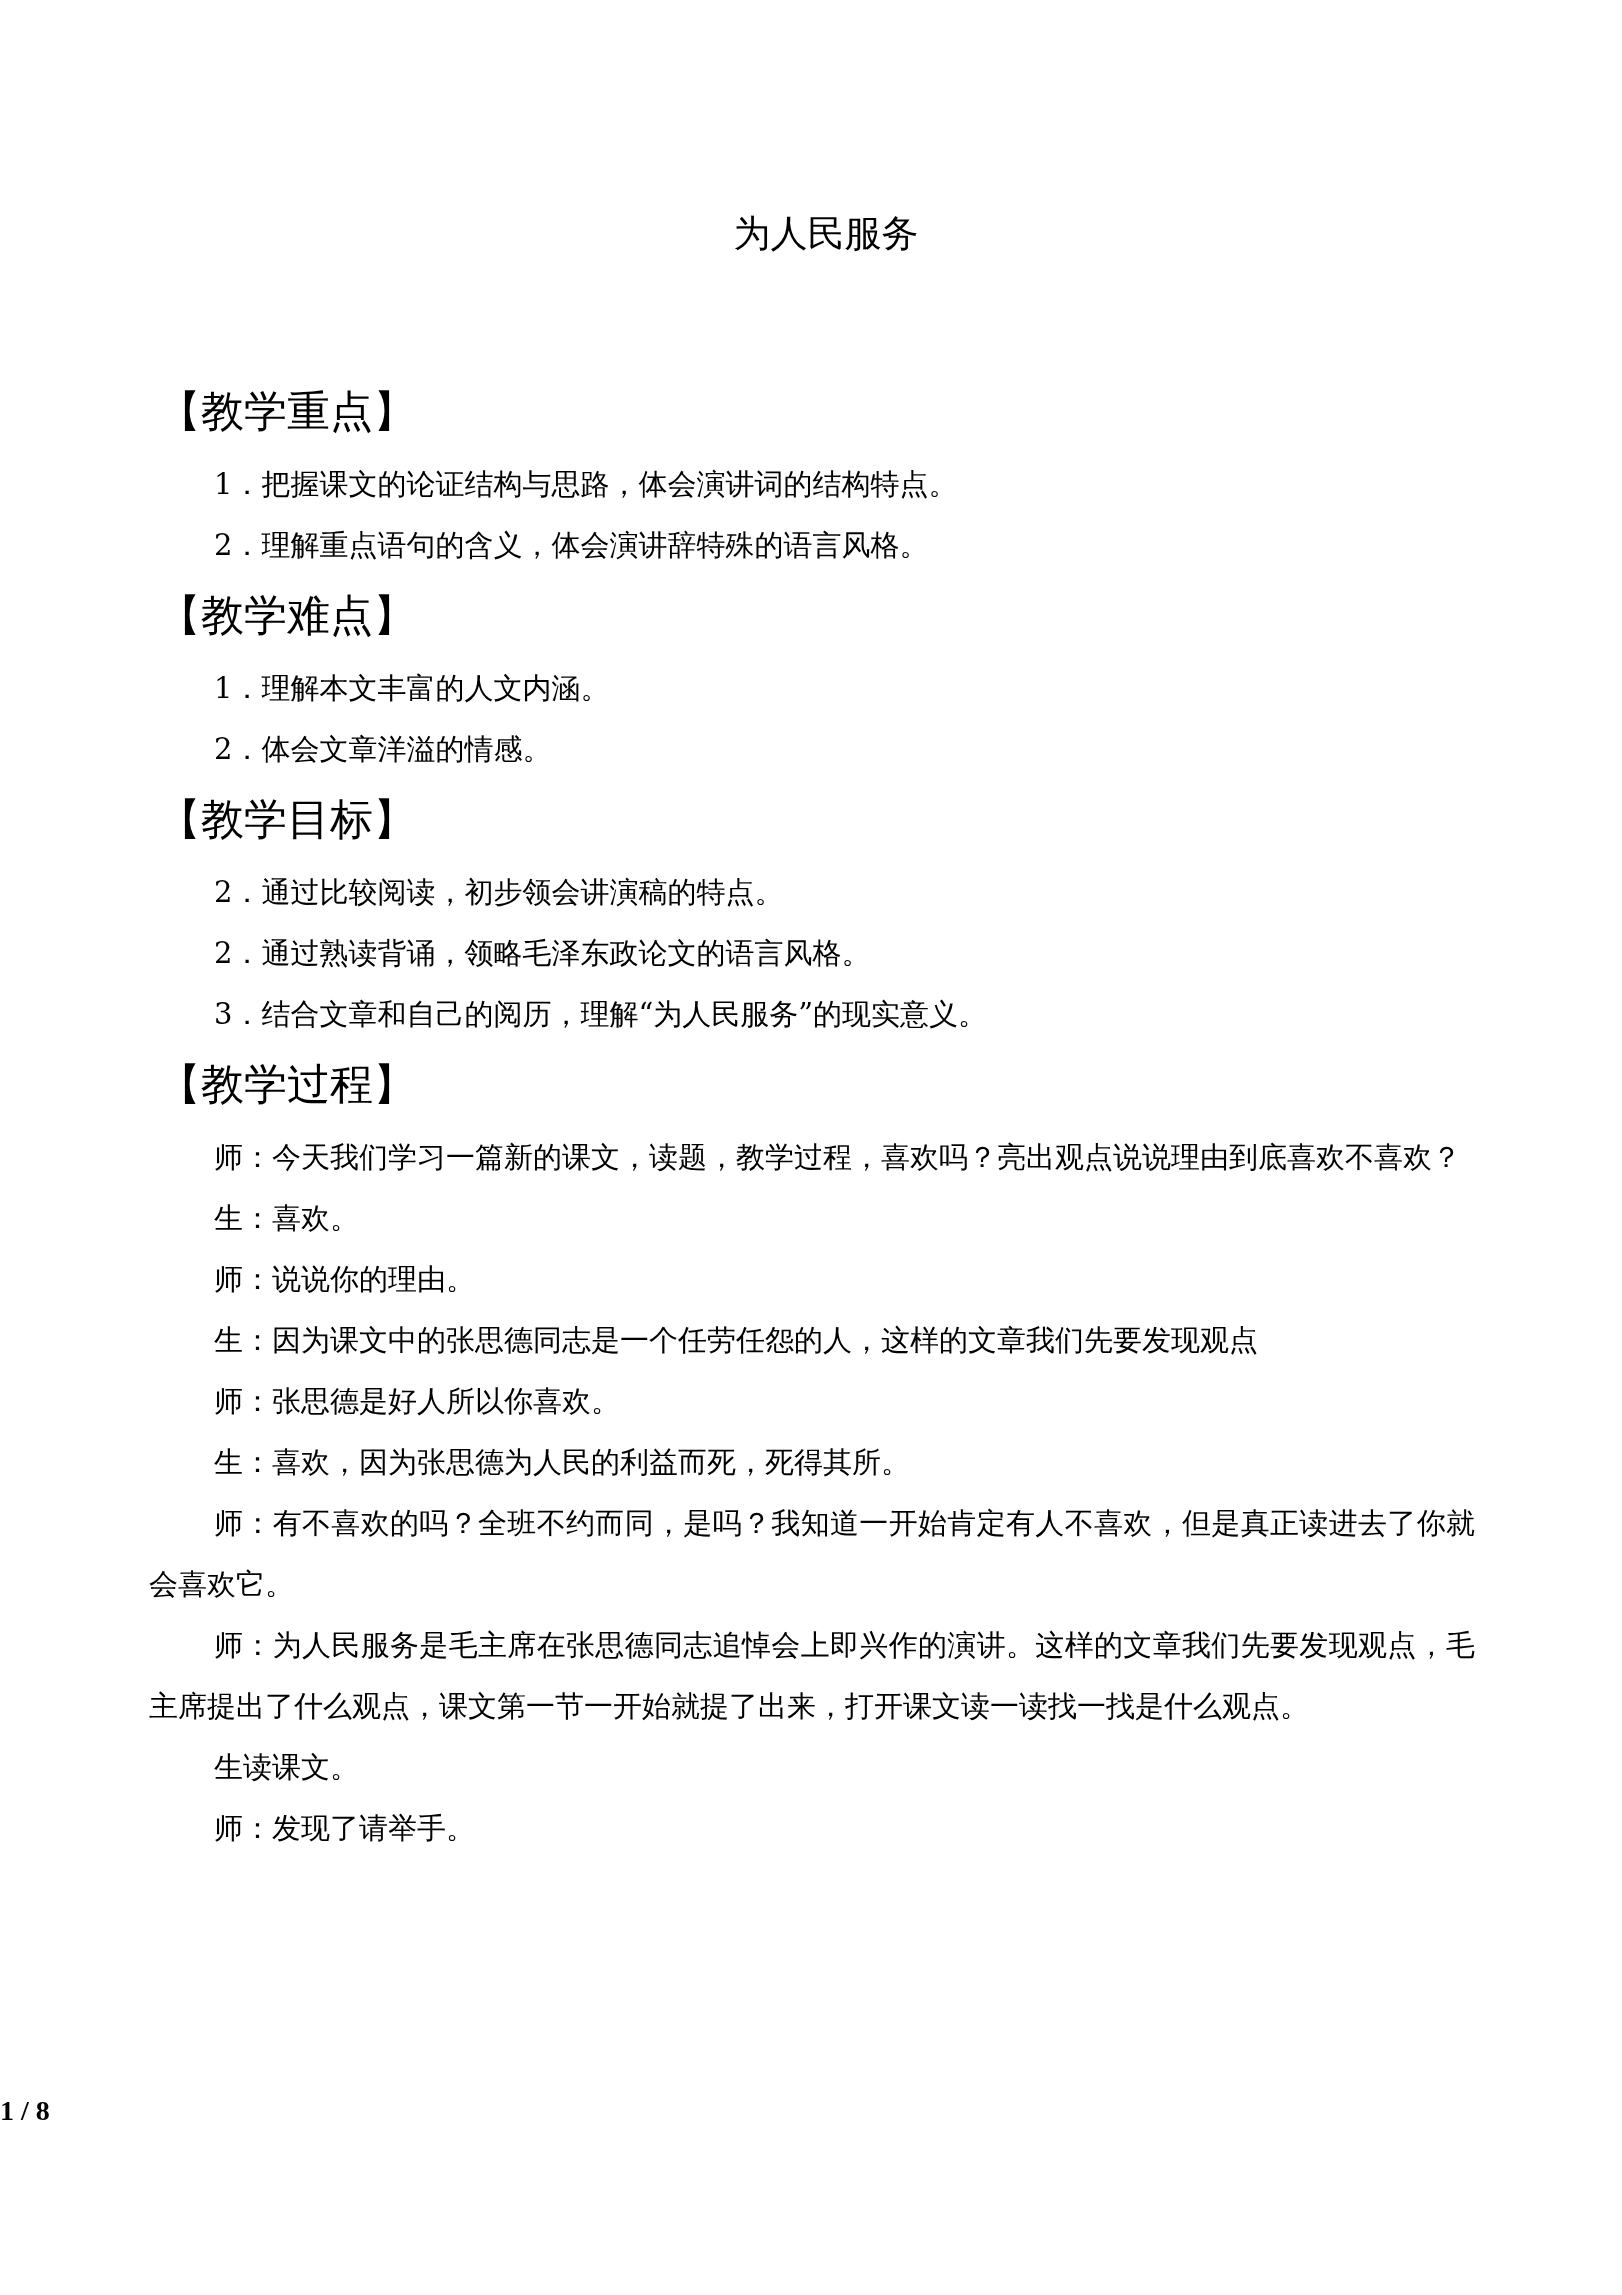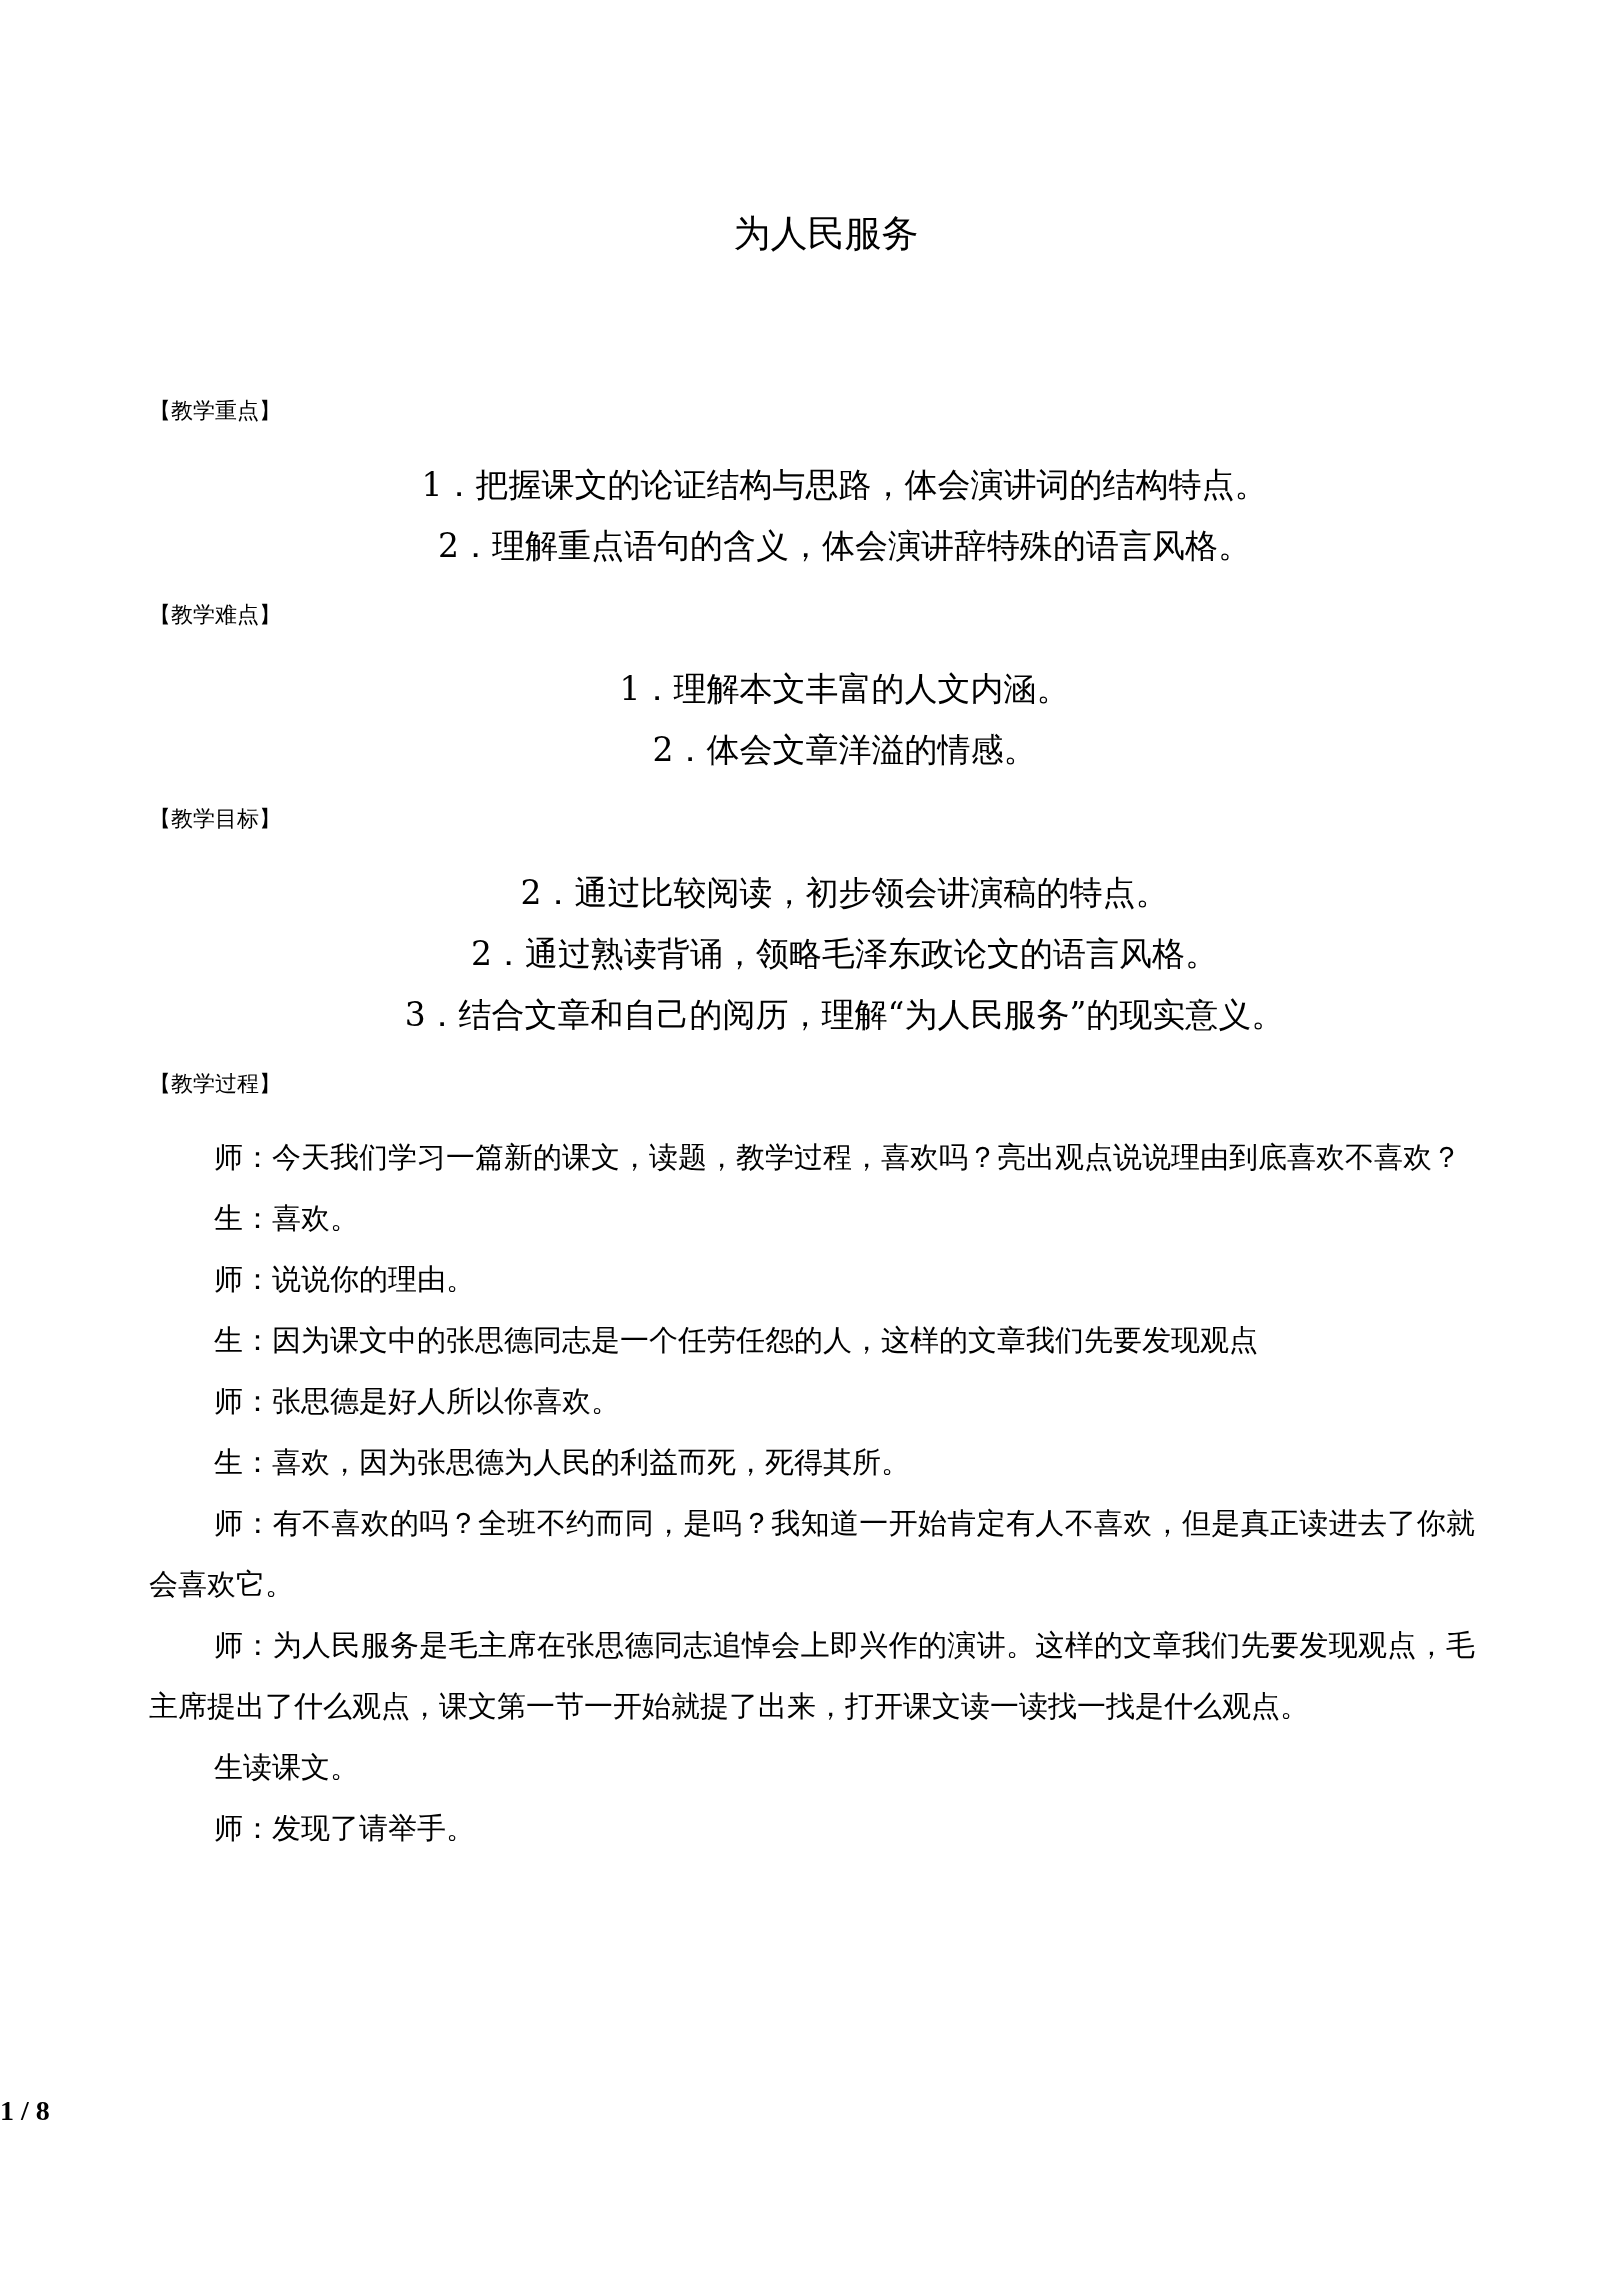--- a/index.html
+++ b/index.html
@@ -2,22 +2,22 @@
 <html style="font-size:10.6px"><head>
 <meta charset="utf-8">
 <style>
   html, body { margin: 0; padding: 0; background: #ffffff; }
   body { width: 1623px; height: 2295px; position: relative; overflow: hidden;
          font-family: "DejaVu Serif", "Liberation Serif", serif; color: #000; }
   .page { position: absolute; left: 149px; top: 0; width: 1326px; }
   .title { position: absolute; top: 211px; left: 14px; width: 1326px; text-align: center;
            font-size: 37px; line-height: 46px; }
   .block { position: absolute; left: 0; width: 1326px; }
-  .heading { font-size: 22px; line-height: 40px; margin-left: 0; white-space: nowrap; }
-  .item { font-size: 33px; line-height: 61px; padding-left: 65px; white-space: nowrap; text-align: center; }
+  .heading { font-size: 43px; line-height: 40px; margin-left: 9px; white-space: nowrap; }
+  .item { font-size: 29px; line-height: 61px; padding-left: 65px; white-space: nowrap; }
   .para { font-size: 29px; line-height: 61px; text-indent: 65px; text-align: justify;
           text-align-last: left; word-break: break-all; }
   .footer { position: absolute; top: 2095px; left: 0; width: 1623px; 
             font-family: "Liberation Serif", serif; font-weight: bold; font-size: 28px; }
 </style>
 </head>
 <body>
 
 <div class="page">
   <div class="title">为人民服务</div>

